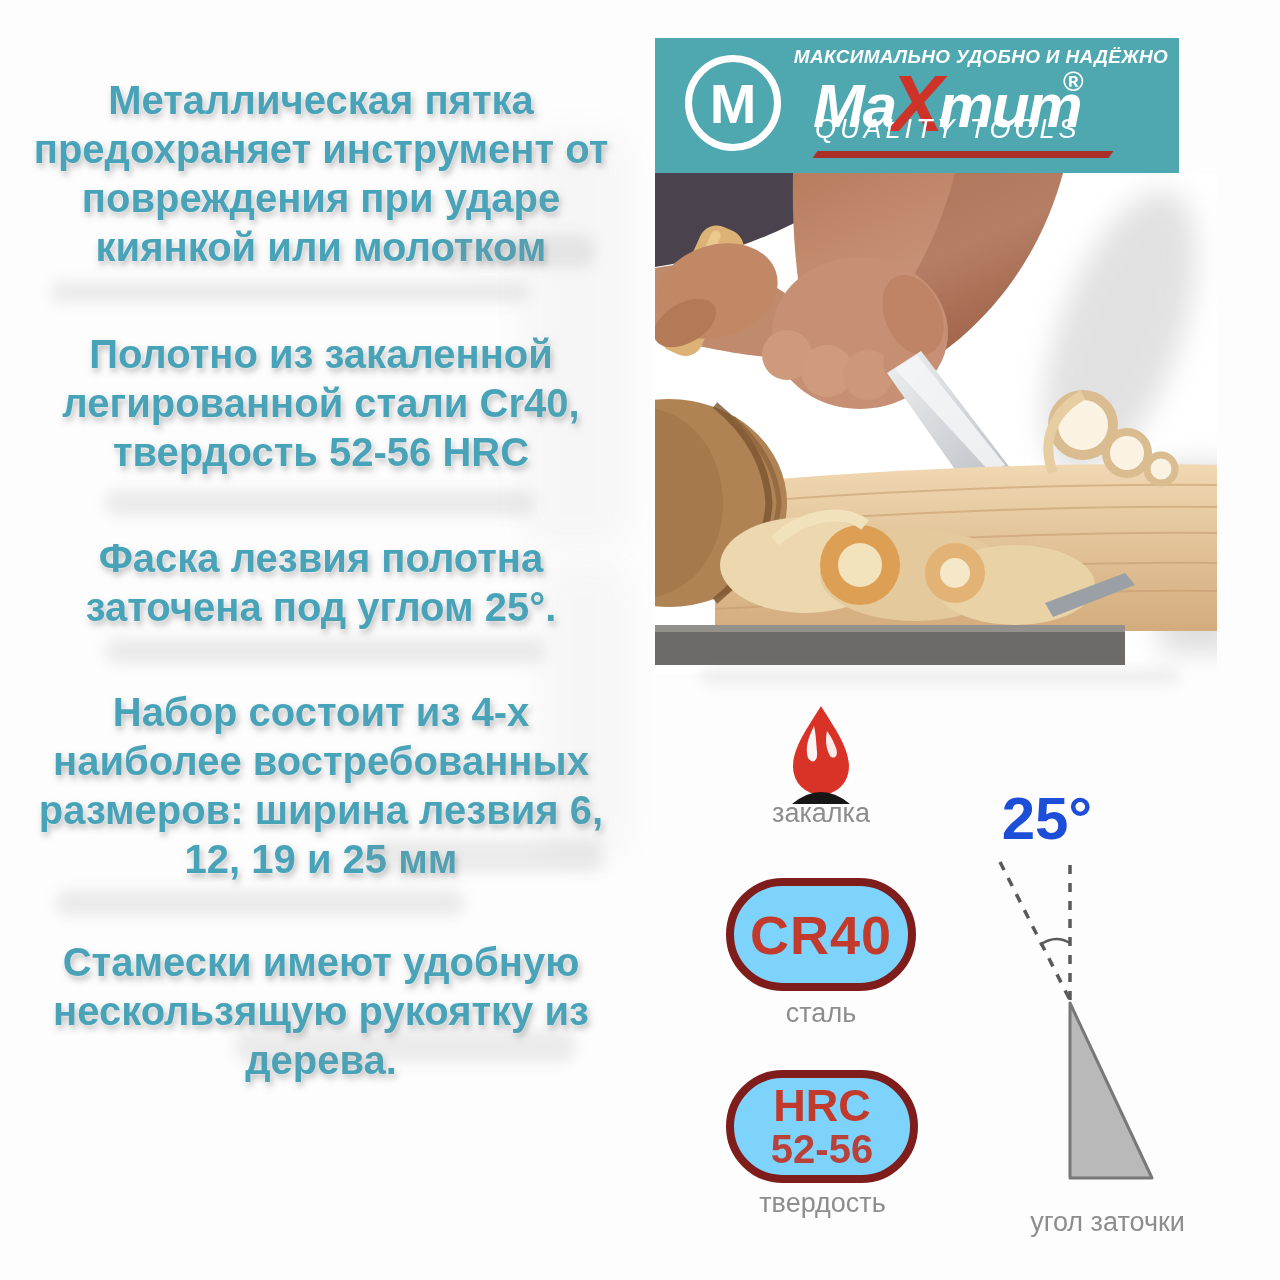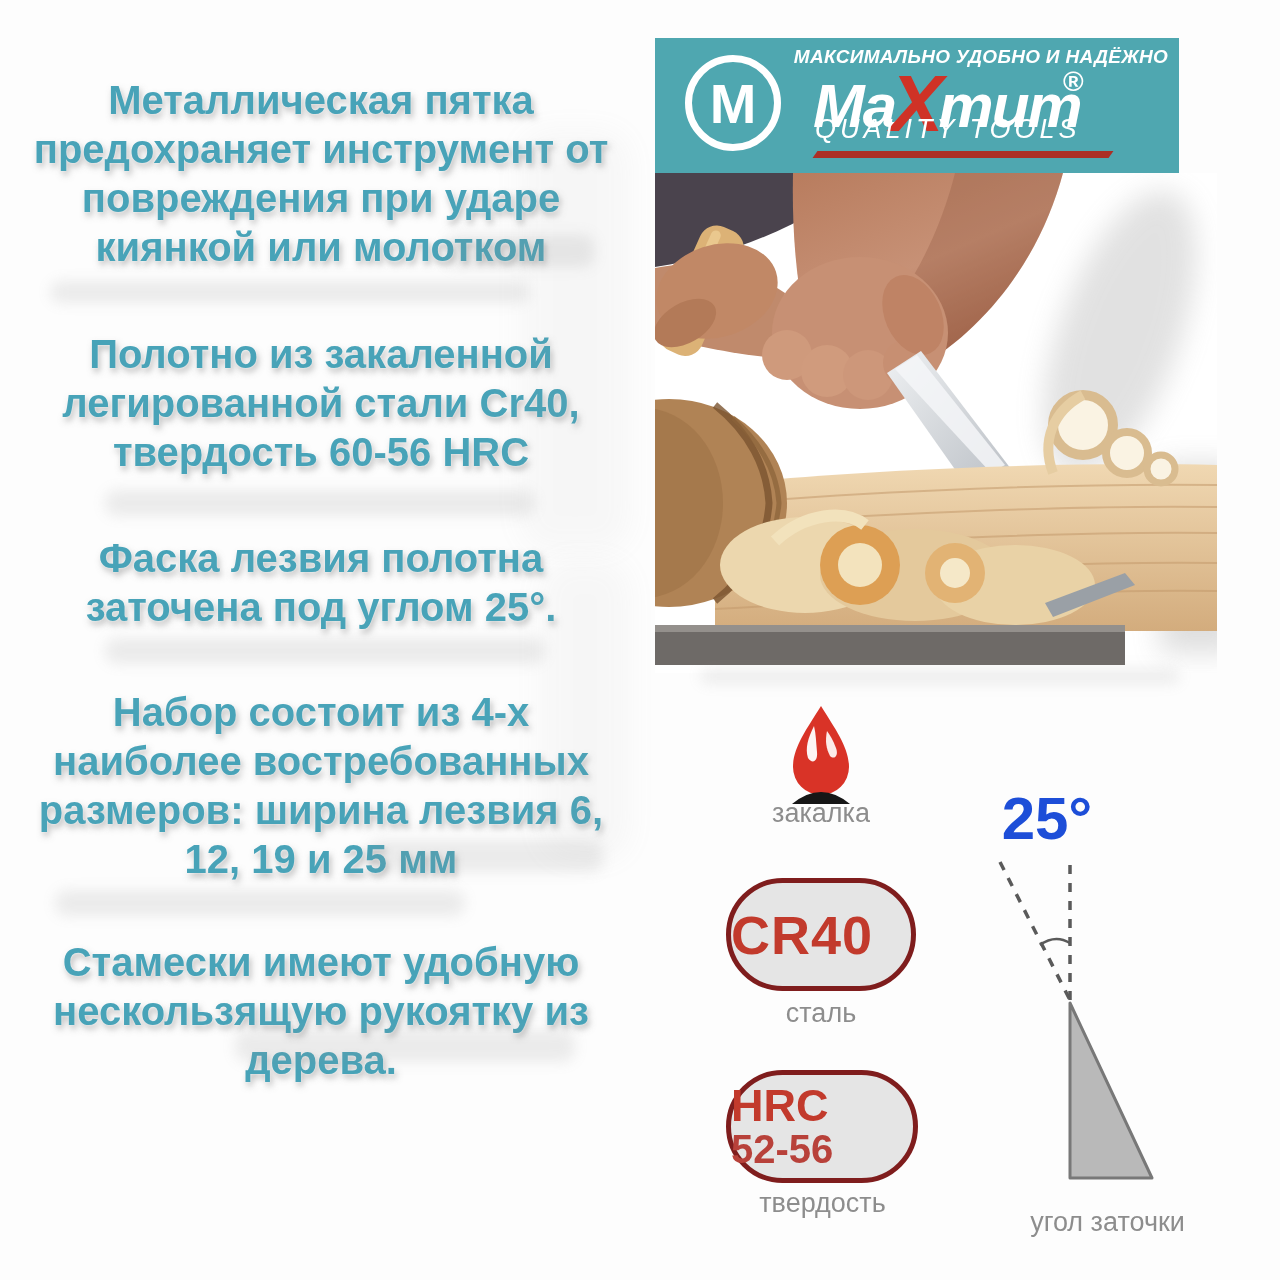--- a/index.html
+++ b/index.html
@@ -34,33 +34,33 @@
   
   .photo{position:absolute;left:655px;top:173px;width:562px;height:500px;overflow:hidden;background:#ffffff;}
   .photo svg{display:block;width:100%;height:100%;}
 
   
   .featlabel{position:absolute;text-align:center;color:#8d8d8d;font-weight:400;font-size:27px;}
   .flame{position:absolute;left:788px;top:704px;width:66px;height:100px;}
   .angleval{position:absolute;left:962px;top:784px;width:170px;text-align:center;
             color:#1d4ed8;font-weight:700;font-size:60px;}
   .anglesvg{position:absolute;left:985px;top:852px;width:185px;height:330px;}
-  .pill{position:absolute;box-sizing:border-box;background:#e5e5e5;border:5px solid #7f1d1d;border-radius:60px;
-        display:flex;flex-direction:column;align-items:flex-start;justify-content:center;}
+  .pill{position:absolute;box-sizing:border-box;background:#7dd3fc;border:8px solid #7f1d1d;border-radius:60px;
+        display:flex;flex-direction:column;align-items:center;justify-content:center;}
   .pill .big{color:#c23a2c;font-weight:800;font-size:54px;line-height:1;letter-spacing:1px;}
   .pill .l1{color:#c23a2c;font-weight:800;font-size:45px;line-height:1;}
   .pill .l2{color:#b8413a;font-weight:800;font-size:40px;line-height:1.05;}
 </style>
 </head>
 <body>
 
 <div id="canvas">
 
   <div class="tblock" style="top:76px">Металлическая пятка предохраняет инструмент от повреждения при ударе киянкой или молотком</div>
-  <div class="tblock" style="top:330px">Полотно из закаленной легированной стали Cr40, твердость 60-56 HRC</div>
+  <div class="tblock" style="top:330px">Полотно из закаленной легированной стали Cr40, твердость 52-56 HRC</div>
   <div class="tblock" style="top:534px">Фаска лезвия полотна заточена под углом 25°.</div>
   <div class="tblock" style="top:688px">Набор состоит из 4-х наиболее востребованных размеров: ширина лезвия 6, 12, 19 и 25 мм</div>
   <div class="tblock" style="top:938px">Стамески имеют удобную нескользящую рукоятку из дерева.</div>
 
   <div class="ghost" style="left:50px;top:281px;width:480px;height:22px"></div>
   <div class="ghost" style="left:445px;top:234px;width:150px;height:34px"></div>
   <div class="ghost" style="left:105px;top:490px;width:430px;height:26px"></div>
   <div class="ghost" style="left:105px;top:638px;width:440px;height:26px"></div>
   <div class="ghost" style="left:55px;top:890px;width:410px;height:26px"></div>
   <div class="ghost" style="left:368px;top:840px;width:235px;height:32px"></div>

